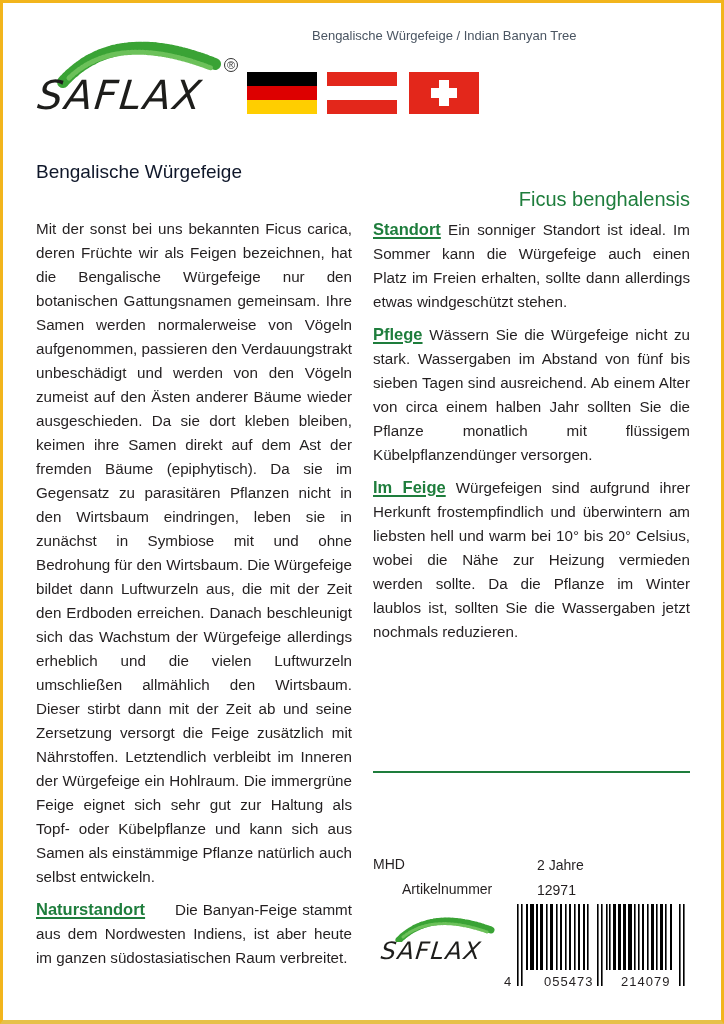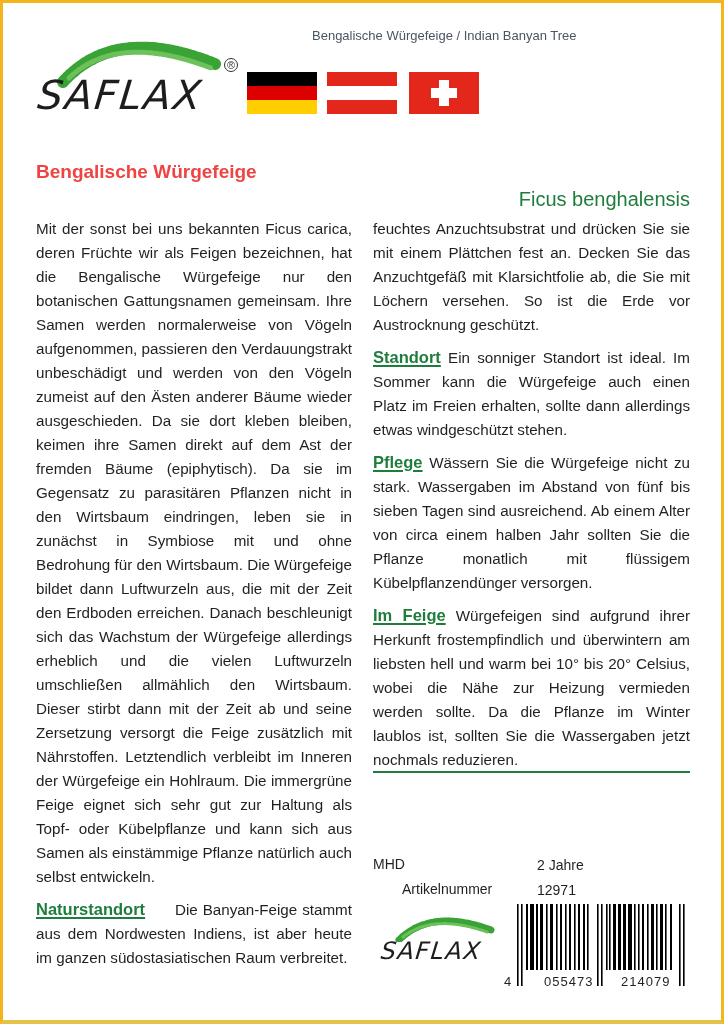--- a/index.html
+++ b/index.html
@@ -19,21 +19,21 @@
   
   .flag { position: absolute; width: 70px; height: 42px; }
   .flag-de { background: linear-gradient(#000 0 33.3%, #dd0000 33.3% 66.6%, #ffce00 66.6% 100%); }
   .flag-at { background: linear-gradient(#e3271b 0 33.3%, #ffffff 33.3% 66.6%, #e3271b 66.6% 100%); }
   .flag-ch { background: #e3271b; }
   .flag-ch .cross-v { position: absolute; left: 30px; top: 8px; width: 10px; height: 26px; background: #fff; }
   .flag-ch .cross-h { position: absolute; left: 22px; top: 16px; width: 26px; height: 10px; background: #fff; }
 
   .header-title { position: absolute; left: 312px; top: 28px; font-size: 13px; color: #4a5562; white-space: nowrap; }
 
-  .main-title { position: absolute; left: 36px; top: 161px; font-size: 19px; font-weight: bold; color: #ef4444; }
+  .main-title { position: absolute; left: 36px; top: 161px; font-size: 19px; font-weight: normal; color: #0f172a; }
   .latin-name { position: absolute; right: 34px; top: 188px; font-size: 20px; color: #1e7d3c; }
 
   .col { position: absolute; font-size: 15.2px; line-height: 24px; text-align: justify; color: #231f20; }
   .col p { margin: 0 0 8px 0; }
   .sec-title { color: #1e7d3c; font-weight: bold; text-decoration: underline; text-decoration-thickness: 1.5px; text-underline-offset: 2px; font-size: 16.5px; margin-top: 40px; }
 
   .divider { position: absolute; left: 373px; top: 771px; width: 317px; height: 2px; background: #1e7d3c; }
 
   .meta-label, .meta-value { position: absolute; font-size: 14px; color: #231f20; }
 
@@ -68,21 +68,20 @@
 
 <div class="col" style="left:36px;top:217px;width:316px;">
   <p>Mit der sonst bei uns bekannten Ficus carica, deren Früchte wir als Feigen bezeichnen, hat die Bengalische Würgefeige nur den botanischen Gattungsnamen gemeinsam. Ihre Samen werden normalerweise von Vögeln aufgenommen, passieren den Verdauungstrakt unbeschädigt und werden von den Vögeln zumeist auf den Ästen anderer Bäume wieder ausgeschieden. Da sie dort kleben bleiben, keimen ihre Samen direkt auf dem Ast der fremden Bäume (epiphytisch). Da sie im Gegensatz zu parasitären Pflanzen nicht in den Wirtsbaum eindringen, leben sie in zunächst in Symbiose mit und ohne Bedrohung für den Wirtsbaum. Die Würgefeige bildet dann Luftwurzeln aus, die mit der Zeit den Erdboden erreichen. Danach beschleunigt sich das Wachstum der Würgefeige allerdings erheblich und die vielen Luftwurzeln umschließen allmählich den Wirtsbaum. Dieser stirbt dann mit der Zeit ab und seine Zersetzung versorgt die Feige zusätzlich mit Nährstoffen. Letztendlich verbleibt im Inneren der Würgefeige ein Hohlraum. Die immergrüne Feige eignet sich sehr gut zur Haltung als Topf- oder Kübelpflanze und kann sich aus Samen als einstämmige Pflanze natürlich auch selbst entwickeln.</p>
   <p>
     <span class="sec-title">Naturstandort</span>
     &nbsp;&nbsp;&nbsp;&nbsp;&nbsp;<span>Die Banyan-Feige stammt aus dem Nordwesten Indiens, ist aber heute im ganzen südostasiatischen Raum verbreitet.</span>
   </p>
 </div>
 
 <div class="col" style="left:373px;top:217px;width:317px;">
-  <p>feuchtes Anzuchtsubstrat und drücken Sie sie mit einem Plättchen fest an. Decken Sie das Anzuchtgefäß mit Klarsichtfolie ab, die Sie mit Löchern versehen. So ist die Erde vor Austrocknung geschützt.</p>
   <p>
     <span class="sec-title">Standort</span>
     <span>Ein sonniger Standort ist ideal. Im Sommer kann die Würgefeige auch einen Platz im Freien erhalten, sollte dann allerdings etwas windgeschützt stehen.</span>
   </p>
   <p>
     <span class="sec-title">Pflege</span>
     <span>Wässern Sie die Würgefeige nicht zu stark. Wassergaben im Abstand von fünf bis sieben Tagen sind ausreichend. Ab einem Alter von circa einem halben Jahr sollten Sie die Pflanze monatlich mit flüssigem Kübelpflanzendünger versorgen.</span>
   </p>
   <p>
     <span class="sec-title">Im Feige</span>

